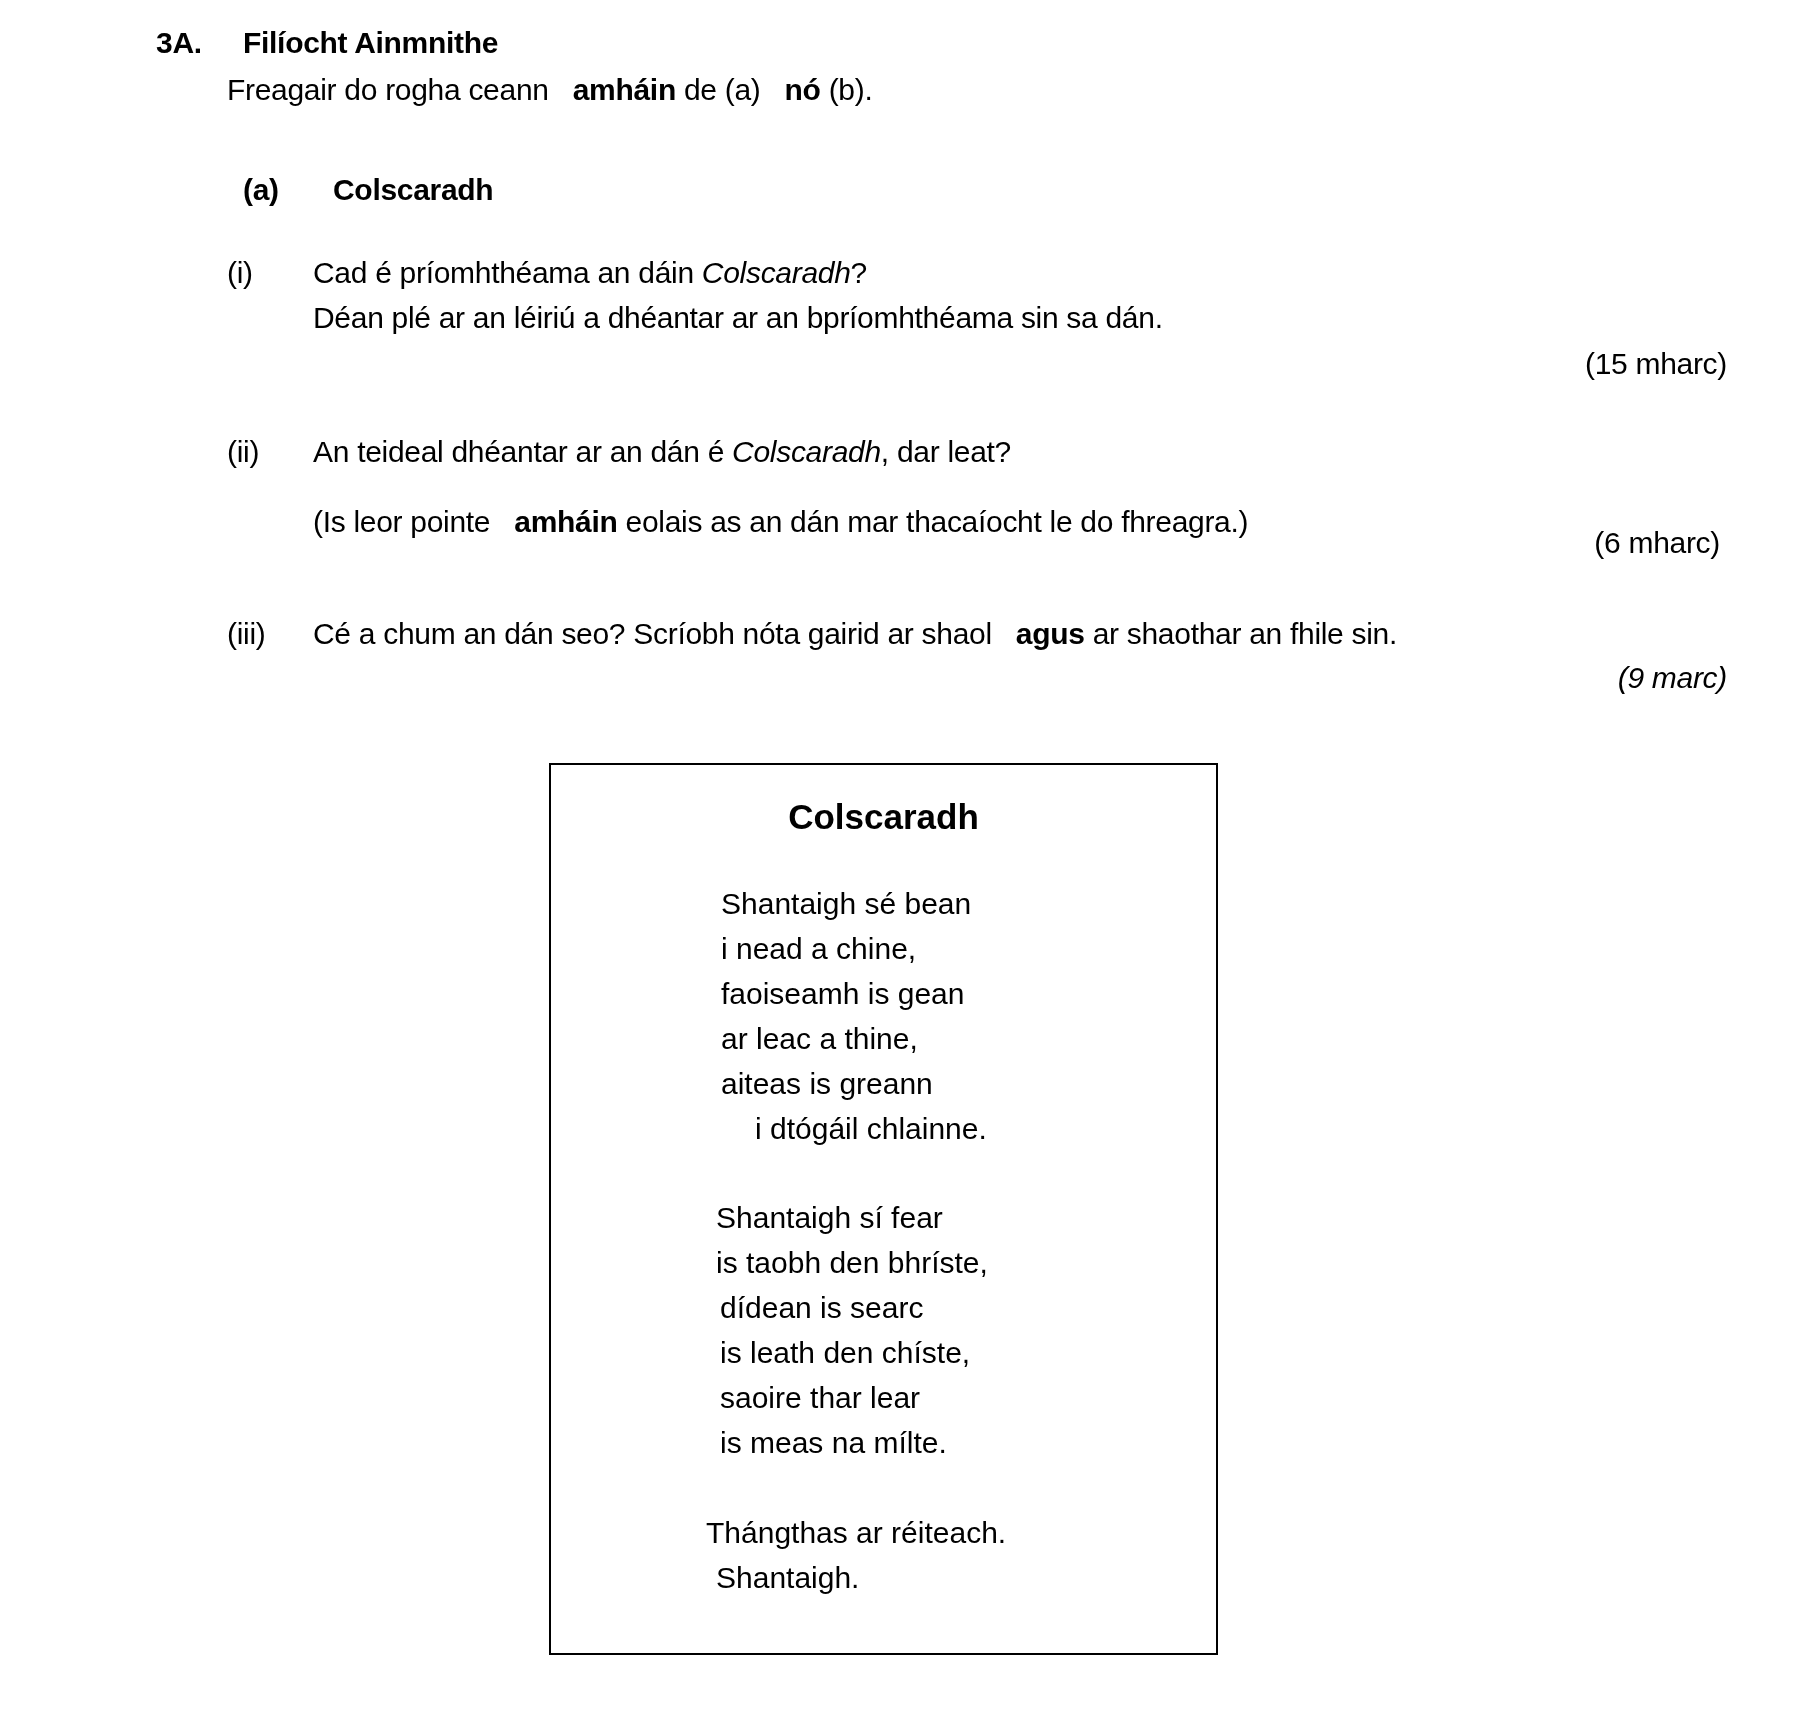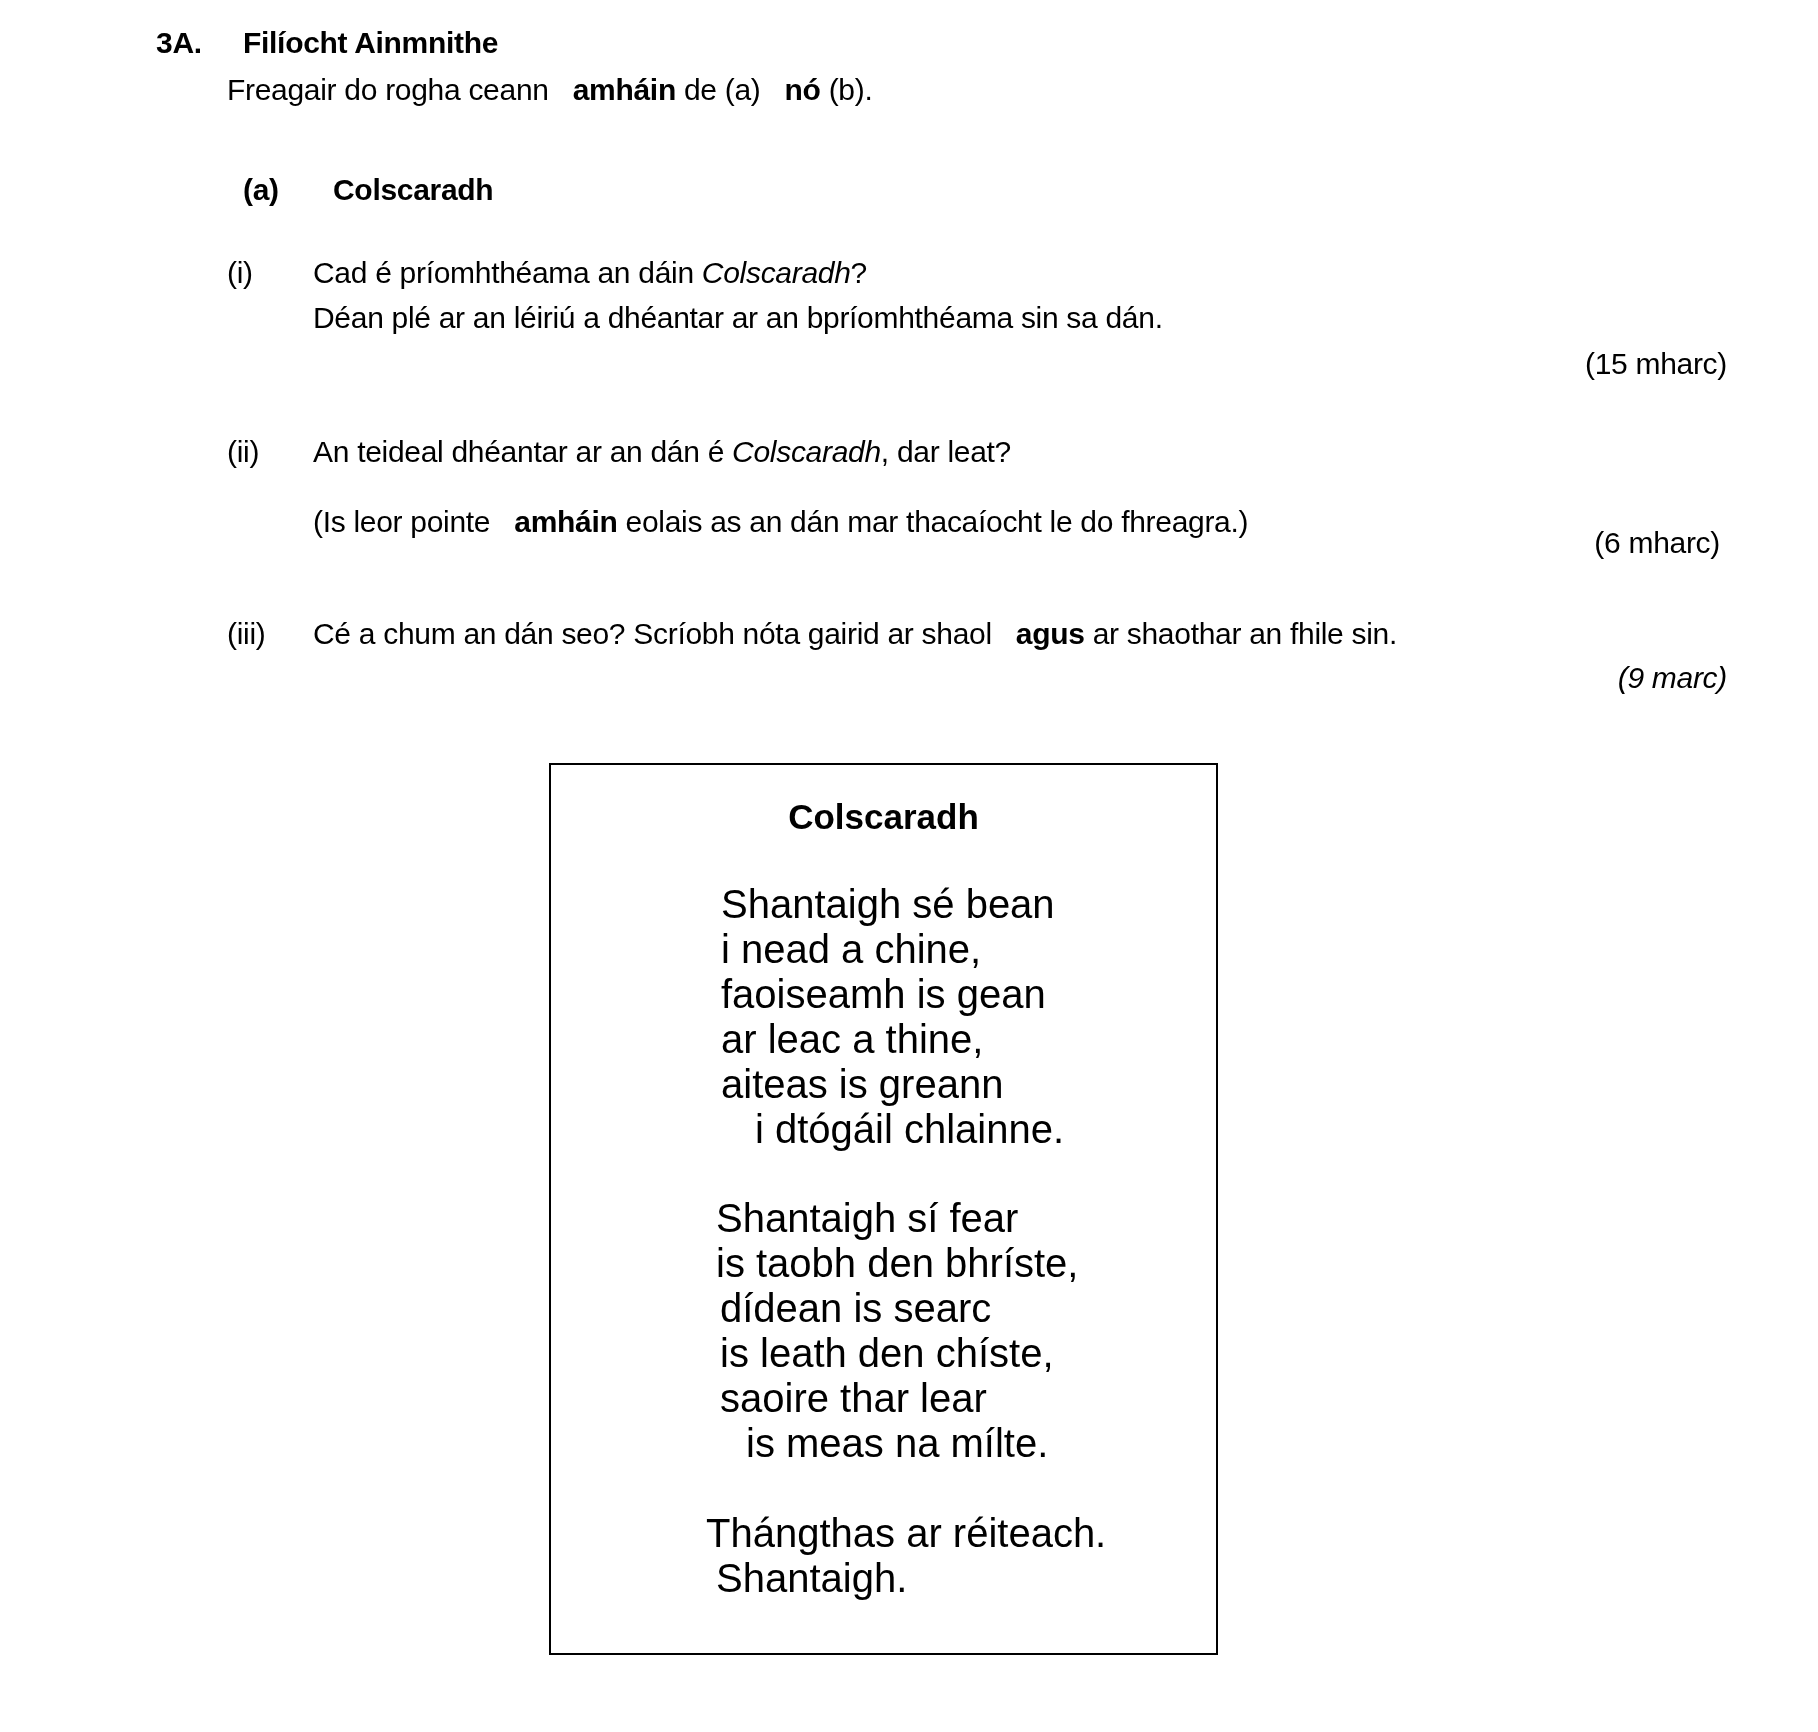--- a/index.html
+++ b/index.html
@@ -6,21 +6,21 @@
   body { width:1818px; height:1732px; position:relative; overflow:hidden;
          font-family:"Liberation Sans", "DejaVu Sans", sans-serif; color:#000; }
   .t { position:absolute; white-space:nowrap; font-size:30px; line-height:36px; letter-spacing:-0.3px; }
   .b { font-weight:bold;margin-left:16px; }
   .i { font-style:italic; }
   .right { text-align:right; }
   .box { position:absolute; left:549px; top:763px; width:669px; height:892px;
          border:2px solid #000; box-sizing:border-box; }
   .poem-title { position:absolute; left:0; right:0; top:32px; text-align:center;
                 font-weight:bold; font-size:35px; line-height:40px; }
-  .poem-line { position:absolute; white-space:nowrap; font-size:40px; line-height:36px; }
+  .poem-line { position:absolute; white-space:nowrap; font-size:30px; line-height:36px; }
 </style>
 </head>
 <body>
 
 <div class="t b" style="left:140px; top:25px;">3A.</div>
 <div class="t b" style="left:227px; top:25px;">Filíocht Ainmnithe</div>
 <div class="t" style="left:227px; top:72px;"><span>Freagair do rogha ceann </span><span class="b">amháin</span><span> de (a) </span><span class="b">nó</span><span> (b).</span></div>
 
 <div class="t b" style="left:227px; top:172px;">(a)</div>
 <div class="t b" style="left:317px; top:172px;">Colscaradh</div>
@@ -47,17 +47,17 @@
   <div class="poem-line" style="left:170px; top:211px;">faoiseamh is gean</div>
   <div class="poem-line" style="left:170px; top:256px;">ar leac a thine,</div>
   <div class="poem-line" style="left:170px; top:301px;">aiteas is greann</div>
   <div class="poem-line" style="left:160px; top:346px;margin-left:44px;">i dtógáil chlainne.</div>
 
   <div class="poem-line" style="left:165px; top:435px;">Shantaigh sí fear</div>
   <div class="poem-line" style="left:165px; top:480px;text-align:right;">is taobh den bhríste,</div>
   <div class="poem-line" style="left:169px; top:525px;">dídean is searc</div>
   <div class="poem-line" style="left:169px; top:570px;">is leath den chíste,</div>
   <div class="poem-line" style="left:169px; top:615px;">saoire thar lear</div>
-  <div class="poem-line" style="left:169px; top:660px;margin-left:26px;">is meas na mílte.</div>
+  <div class="poem-line" style="left:169px; top:660px;">is meas na mílte.</div>
 
   <div class="poem-line" style="left:155px; top:750px;">Thángthas ar réiteach.</div>
   <div class="poem-line" style="left:165px; top:795px;">Shantaigh.</div>
 </div>
 
 </body></html>

